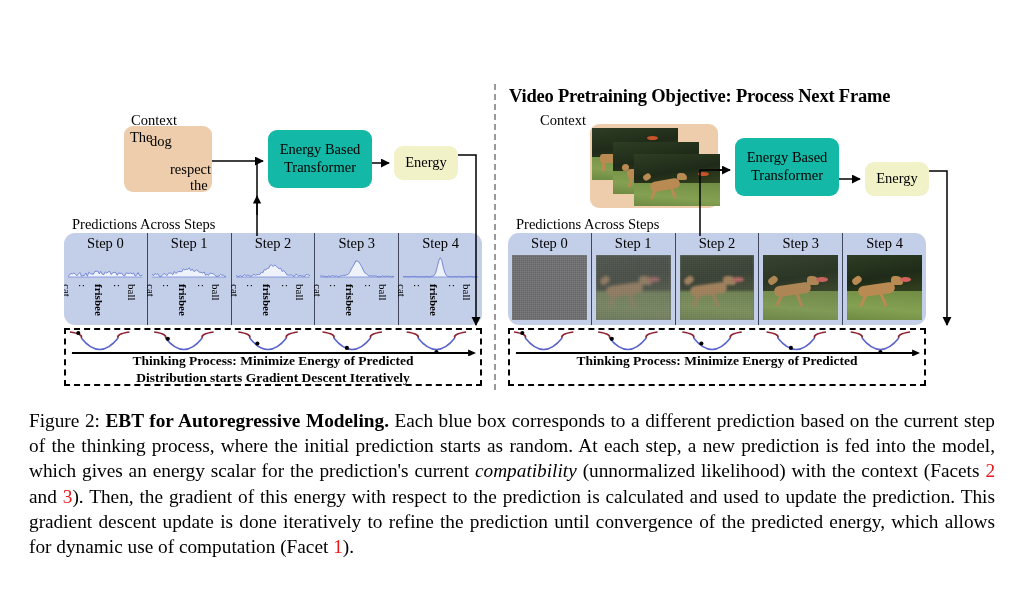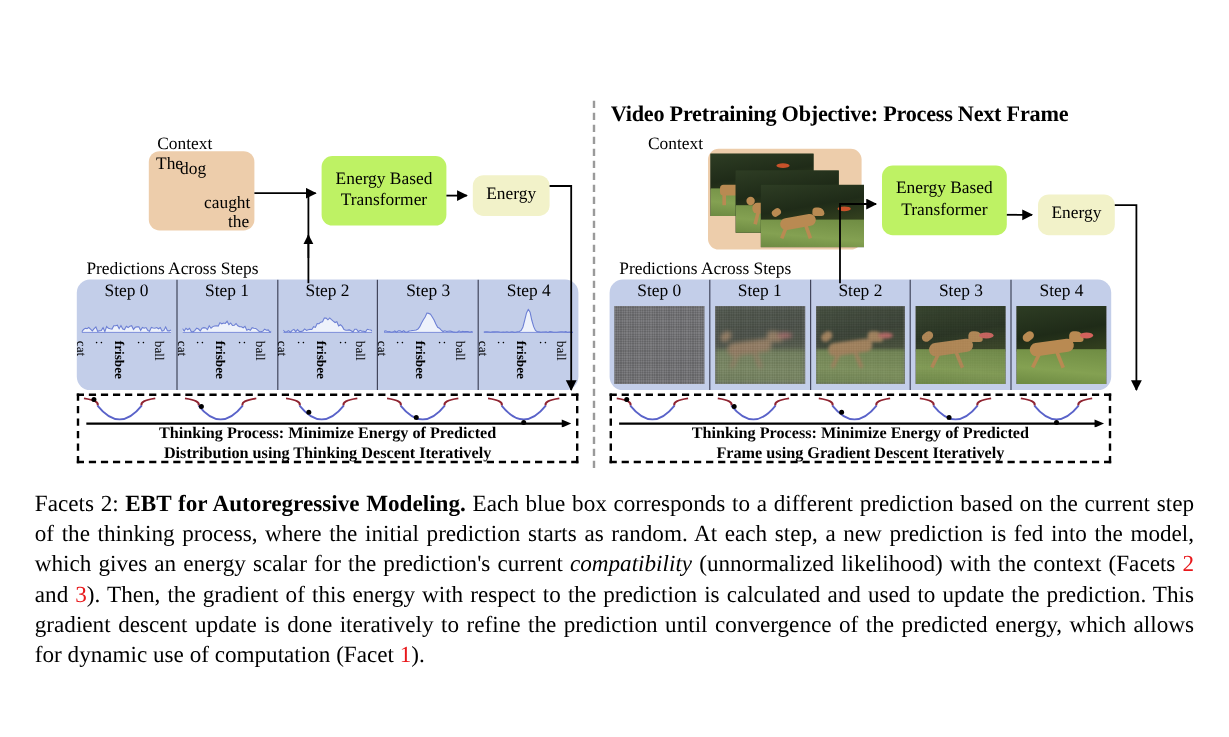--- a/index.html
+++ b/index.html
@@ -22,21 +22,21 @@
   #ctx-label-left{left:131px;top:112px;}
   #ctx-label-right{left:540px;top:112px;}
   #pred-label-left{left:72px;top:216px;}
   #pred-label-right{left:516px;top:216px;}
 
   
   .box{position:absolute;border-radius:9px;box-sizing:border-box;
        display:flex;align-items:center;justify-content:center;
        text-align:center;font-size:14.5px;line-height:1.22;}
   .ctx-box{background:#edcdab;}
-  .ebt-box{background:#bef264;}
+  .ebt-box{background:#14b8a6;}
   .energy-box{background:#f2f2c9;}
 
   #ctx-box-left{left:124px;top:126px;width:88px;height:66px;}
   .ctx-words{position:relative;width:100%;height:100%;border-radius:18px;}
   .ctx-words span{position:absolute;font-size:14.5px;white-space:nowrap;}
   #cw0{left:6px;top:3px;}
   #cw1{left:26px;top:7px;}
   #cw2{left:46px;top:35px;}
   #cw3{left:66px;top:51px;}
 
@@ -130,21 +130,21 @@
   <div class="panel-title" id="title-right">Video Pretraining Objective: Process Next Frame</div>
 
   <div id="divider"></div>
 
   <div class="plain-label" id="ctx-label-left">Context</div>
 
   <div class="box ctx-box" id="ctx-box-left">
     <div class="ctx-words">
       <span id="cw0">The</span>
       <span id="cw1">dog</span>
-      <span id="cw2">caught</span>
+      <span id="cw2">respect</span>
       <span id="cw3">the</span>
     </div>
   </div>
 
   <div class="box ebt-box" id="ebt-box-left">
     <div>
       <div>Energy Based</div>
       <div>Transformer</div>
     </div>
   </div>
@@ -262,21 +262,21 @@
         <circle cx="283.6" cy="17.9" r="2.1" fill="#000"></circle>
         <path d="M344,2 Q357.5,4 355.4,8" stroke="#8f2330" stroke-width="1.6" fill="none"></path>
         <path d="M404,2 Q390.5,4 392.6,8" stroke="#8f2330" stroke-width="1.6" fill="none"></path>
         <path d="M355.4,8 Q374,31 392.6,8" stroke="#5a63c9" stroke-width="1.6" fill="none"></path>
         <circle cx="374.0" cy="22.0" r="2.1" fill="#000"></circle>
         <path d="M6,23 H410" stroke="#000" stroke-width="2" fill="none"></path>
         <path d="M406,19.5 L414,23 L406,26.5 z" fill="#000"></path>
       </svg>
     <div class="think-text">
       <div>Thinking Process: Minimize Energy of Predicted</div>
-      <div>Distribution using Thinking Descent Iteratively</div>
+      <div>Distribution starts Gradient Descent Iteratively</div>
     </div>
   </div>
 
   <div class="plain-label" id="ctx-label-right">Context</div>
 
   <div class="box ctx-box" id="ctx-box-right"></div>
   <div id="frames">
     <div class="vframe" id="vframe0">
       <div class="vf-sky"></div>
         <div class="vf-grass"></div>
@@ -412,21 +412,20 @@
         <circle cx="283.6" cy="17.9" r="2.1" fill="#000"></circle>
         <path d="M344,2 Q357.5,4 355.4,8" stroke="#8f2330" stroke-width="1.6" fill="none"></path>
         <path d="M404,2 Q390.5,4 392.6,8" stroke="#8f2330" stroke-width="1.6" fill="none"></path>
         <path d="M355.4,8 Q374,31 392.6,8" stroke="#5a63c9" stroke-width="1.6" fill="none"></path>
         <circle cx="374.0" cy="22.0" r="2.1" fill="#000"></circle>
         <path d="M6,23 H410" stroke="#000" stroke-width="2" fill="none"></path>
         <path d="M406,19.5 L414,23 L406,26.5 z" fill="#000"></path>
       </svg>
     <div class="think-text">
       <div>Thinking Process: Minimize Energy of Predicted</div>
-      <div>Frame using Gradient Descent Iteratively</div>
     </div>
   </div>
 
   <svg id="wires" viewBox="0 0 1024 614">
     <defs>
       <marker id="ah" markerWidth="7" markerHeight="7" refX="5.4" refY="3" orient="auto">
         <path d="M0,0 L6,3 L0,6 z" fill="#000"></path>
       </marker>
     </defs>
     <g stroke="#000" stroke-width="1.5" fill="none">
@@ -443,16 +442,16 @@
       <path d="M718,170 H730" marker-end="url(#ah)"></path>
       <path d="M700,236 V170 H730"></path>
 
       <path d="M839,179 H860" marker-end="url(#ah)"></path>
 
       <path d="M929,171 H947 V325" marker-end="url(#ah)"></path>
     </g>
   </svg>
 
   <div id="caption">
-    <span>Facets 2:</span>
+    <span>Figure 2:</span>
     <b>EBT for Autoregressive Modeling.</b><span> Each blue box corresponds to a different prediction based on the current step of the thinking process, where the initial prediction starts as random. At each step, a new prediction is fed into the model, which gives an energy scalar for the prediction's current </span><i>compatibility</i><span> (unnormalized likelihood) with the context (Facets </span><span class="facet">2</span><span> and </span><span class="facet">3</span><span>). Then, the gradient of this energy with respect to the prediction is calculated and used to update the prediction. This gradient descent update is done iteratively to refine the prediction until convergence of the predicted energy, which allows for dynamic use of computation (Facet </span><span class="facet">1</span><span>).</span>
   </div>
 </div>
 
 </body></html>

